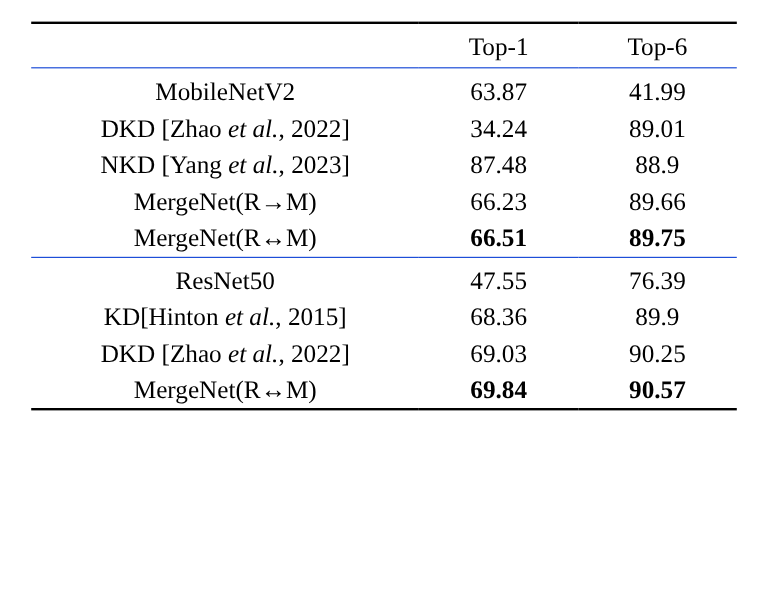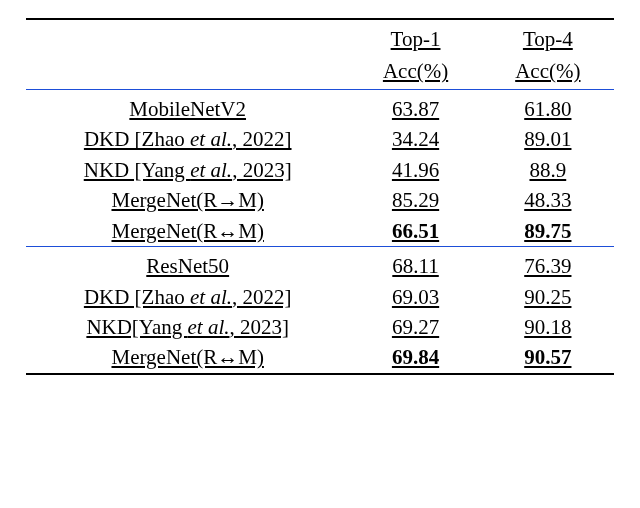--- a/index.html
+++ b/index.html
@@ -10,21 +10,20 @@
     body {
       width: 640px;
       height: 508px;
       font-family: "Times New Roman", Times, serif;
       font-size: 21px;
       color: #000;
       position: relative;
     }
     .wrap {
       padding: 18px 26px 0 26px;
-      text-decoration: underline;
     }
     table {
       border-collapse: collapse;
       width: 100%;
     }
     td, th {
       padding: 0;
       line-height: 1.45;
       font-weight: normal;
     }
@@ -48,68 +47,63 @@
   </style>
 </head>
 <body>
 
 <div class="wrap">
 <table>
   <tbody>
         <tr class="rule-top headrow">
     <td class="method-col hdr"></td>
     <td class="val-col hdr">Top-1</td>
-    <td class="val-col hdr">Top-4</td>
-  </tr>
-  <tr class="headrow">
-    <td class="method-col"></td>
-    <td class="val-col">Acc(%)</td>
-    <td class="val-col">Acc(%)</td>
+    <td class="val-col hdr">Top-6</td>
   </tr>
 
   <tr class="rule-thin-top first-data">
     <td class="method-col"><span>MobileNetV2</span></td>
     <td class="val-col">63.87</td>
-    <td class="val-col">61.80</td>
+    <td class="val-col">41.99</td>
   </tr>
   <tr>
     <td class="method-col"><span class="cite"><span>DKD [Zhao </span><em>et al.</em><span>, 2022]</span></span></td>
     <td class="val-col">34.24</td>
     <td class="val-col">89.01</td>
   </tr>
   <tr>
     <td class="method-col"><span class="cite"><span>NKD [Yang </span><em>et al.</em><span>, 2023]</span></span></td>
-    <td class="val-col">41.96</td>
+    <td class="val-col">87.48</td>
     <td class="val-col">88.9</td>
   </tr>
   <tr>
     <td class="method-col"><span>MergeNet(R→M)</span></td>
-    <td class="val-col">85.29</td>
-    <td class="val-col">48.33</td>
+    <td class="val-col">66.23</td>
+    <td class="val-col">89.66</td>
   </tr>
   <tr>
     <td class="method-col"><span>MergeNet(R↔M)</span></td>
     <td class="val-col bold">66.51</td>
     <td class="val-col bold">89.75</td>
   </tr>
 
   <tr class="rule-thin-top first-data">
     <td class="method-col"><span>ResNet50</span></td>
-    <td class="val-col">68.11</td>
+    <td class="val-col">47.55</td>
     <td class="val-col">76.39</td>
+  </tr>
+  <tr>
+    <td class="method-col"><span class="cite"><span>KD[Hinton </span><em>et al.</em><span>, 2015]</span></span></td>
+    <td class="val-col">68.36</td>
+    <td class="val-col">89.9</td>
   </tr>
   <tr>
     <td class="method-col"><span class="cite"><span>DKD [Zhao </span><em>et al.</em><span>, 2022]</span></span></td>
     <td class="val-col">69.03</td>
     <td class="val-col">90.25</td>
-  </tr>
-  <tr>
-    <td class="method-col"><span class="cite"><span>NKD[Yang </span><em>et al.</em><span>, 2023]</span></span></td>
-    <td class="val-col">69.27</td>
-    <td class="val-col">90.18</td>
   </tr>
   <tr class="rule-bottom">
     <td class="method-col"><span>MergeNet(R↔M)</span></td>
     <td class="val-col bold">69.84</td>
     <td class="val-col bold">90.57</td>
   </tr>
 </tbody>
     </table>
 </div>
 

